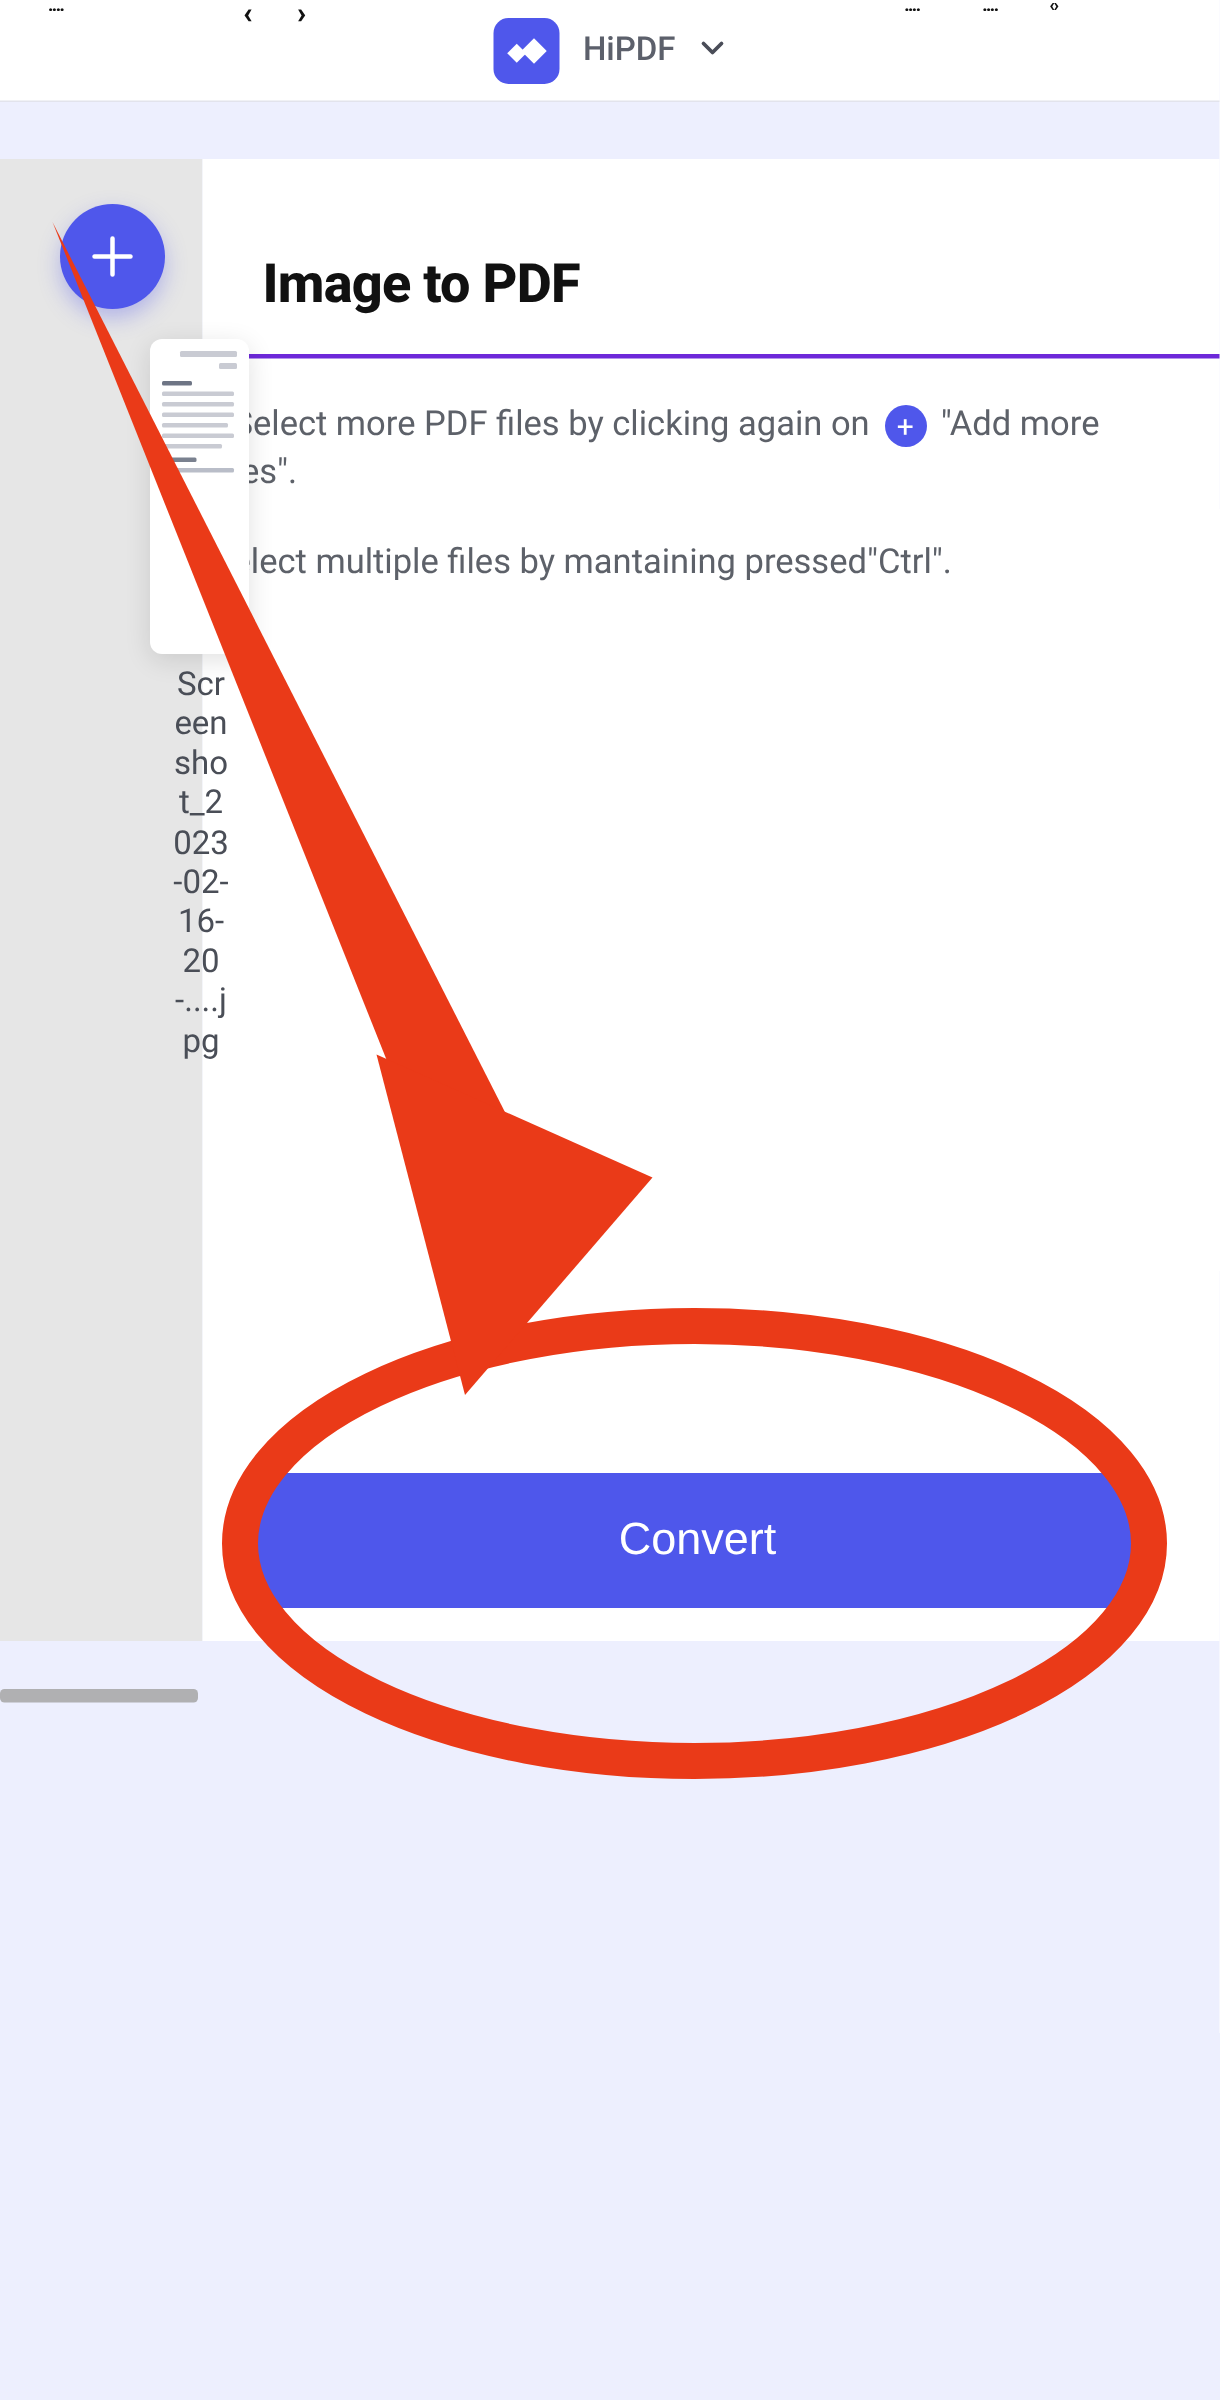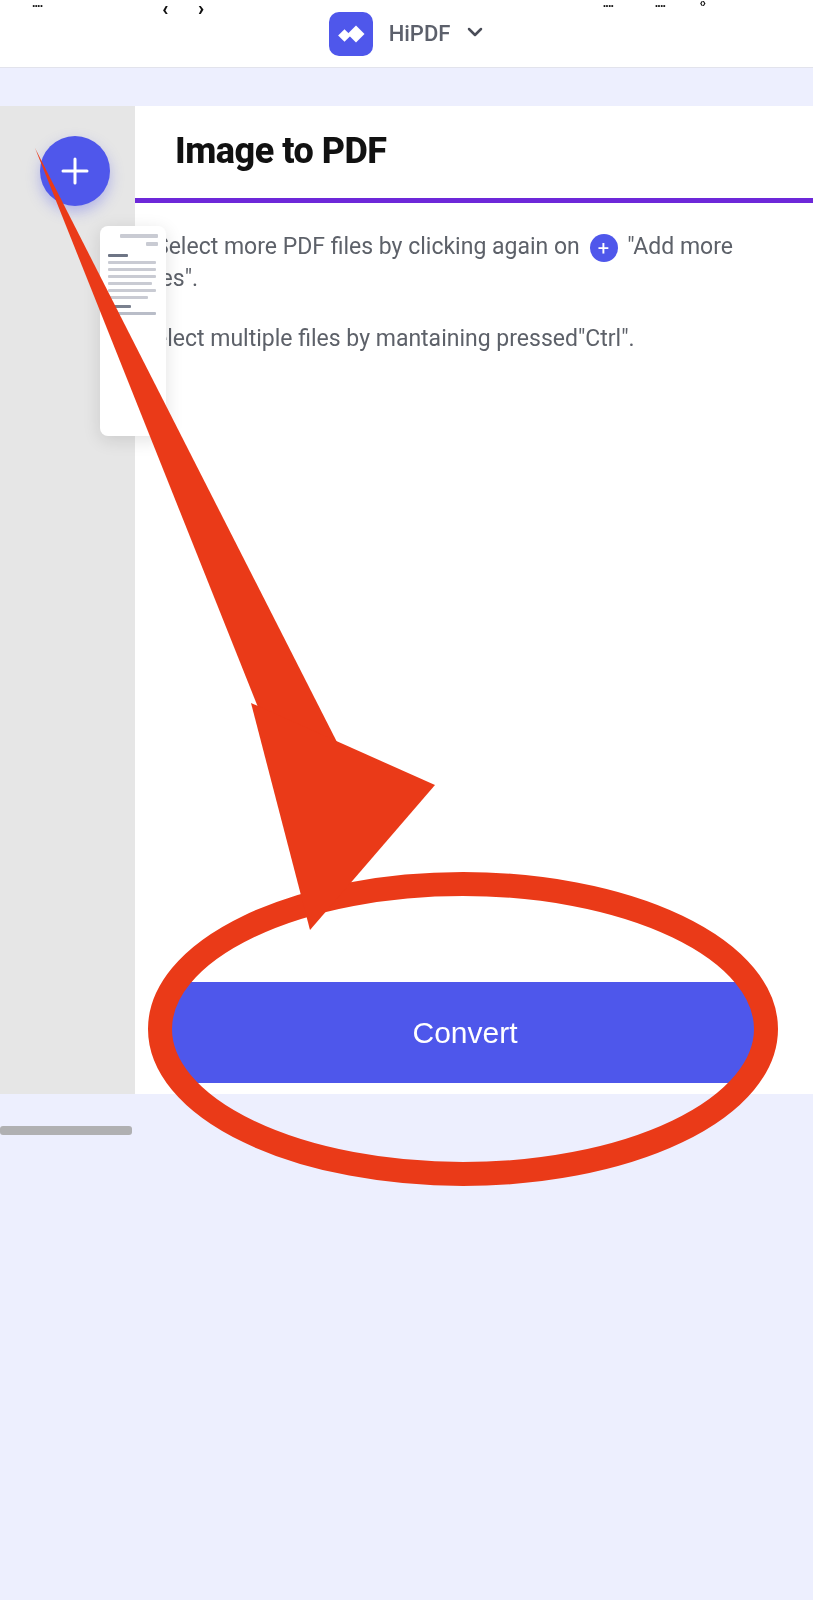--- a/index.html
+++ b/index.html
@@ -95,21 +95,22 @@
     .content-area {
       position: absolute;
       left: 135px;
       top: 0;
       right: 0;
       bottom: 0;
       background: #ffffff;
     }
     .page-header {
       padding: 24px 40px 26px 40px;
-      border-bottom: 5px solid #6d28d9;
+      border-bottom: 3px solid #6d28d9;
+      margin-top: 38px;
     }
     .page-title {
       font-size: 36px;
       font-weight: 800;
       color: #111;
       letter-spacing: -0.5px;
     }
     .instructions {
       padding: 28px 40px 0 20px;
       font-size: 23px;
@@ -181,21 +182,21 @@
       word-break: break-all;
       width: 40px;
       margin-left: 14px;
     }
 
     .convert-button {
       position: absolute;
       left: 172px;
       right: 55px;
       top: 982px;
-      height: 101px;
+      height: 90px;
       border: none;
       background: #4e57eb;
       color: #ffffff;
       font-size: 30px;
       font-weight: 500;
       border-radius: 2px;
       cursor: pointer;
       z-index: 40;
     }
 
@@ -265,20 +266,21 @@
     <span class="thumb-scribble" style="height:3px;width:20px;margin-top:8px;background:#6e7585;"></span>
     <span class="thumb-scribble" style="height:3px;width:48px;"></span>
     <span class="thumb-scribble" style="height:3px;width:48px;"></span>
     <span class="thumb-scribble" style="height:3px;width:48px;"></span>
     <span class="thumb-scribble" style="height:3px;width:44px;"></span>
     <span class="thumb-scribble" style="height:3px;width:48px;"></span>
     <span class="thumb-scribble" style="height:3px;width:40px;"></span>
     <span class="thumb-scribble" style="height:3px;width:23px;margin-top:6px;background:#7a818f;"></span>
     <span class="thumb-scribble" style="height:3px;width:48px;background:#b9bdc8;"></span>
   </div>
+  <div class="file-name">Screenshot_2023-02-16-20-....jpg</div>
 </div>
 
 <button class="convert-button">Convert</button>
 
 <div class="scroll-handle"></div>
 
 <svg class="annotation-layer" width="813" height="1600" viewBox="0 0 813 1600">
   <ellipse cx="463" cy="1029" rx="303" ry="145" fill="none" stroke="#ea3a18" stroke-width="24"></ellipse>
   <g transform="translate(35,148)">
     <path d="M0 0 L305 600 L252 632 Z" fill="#ea3a18"></path>

